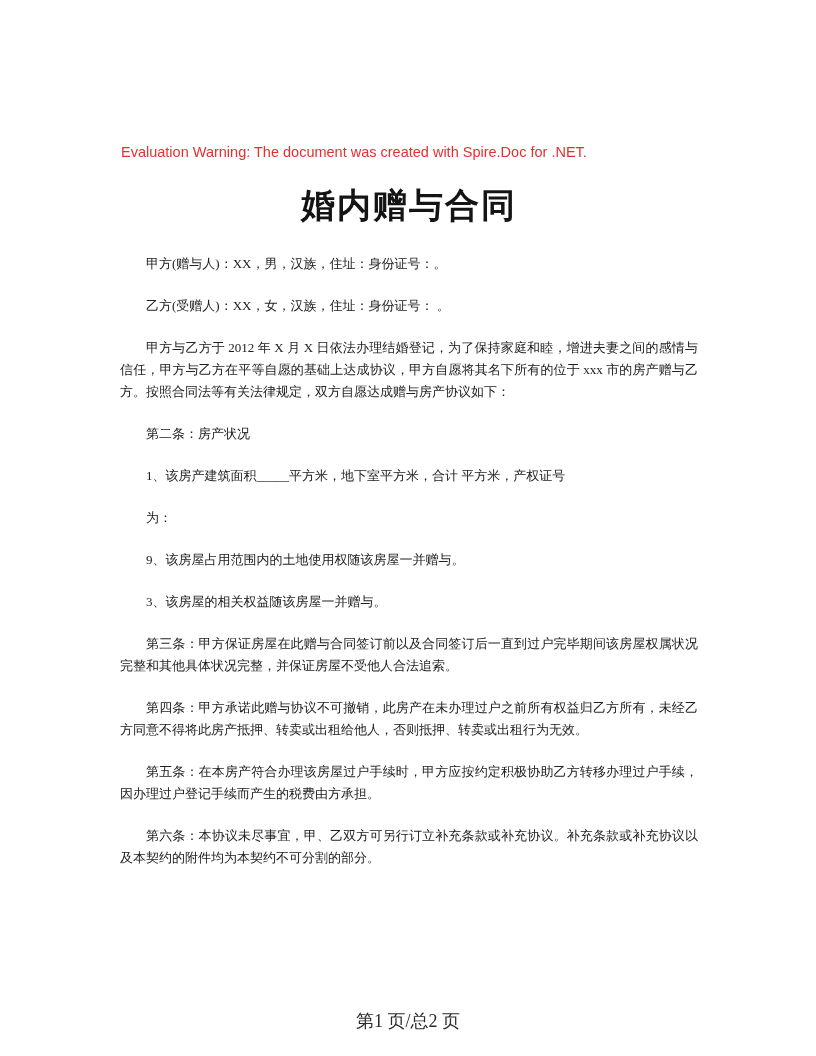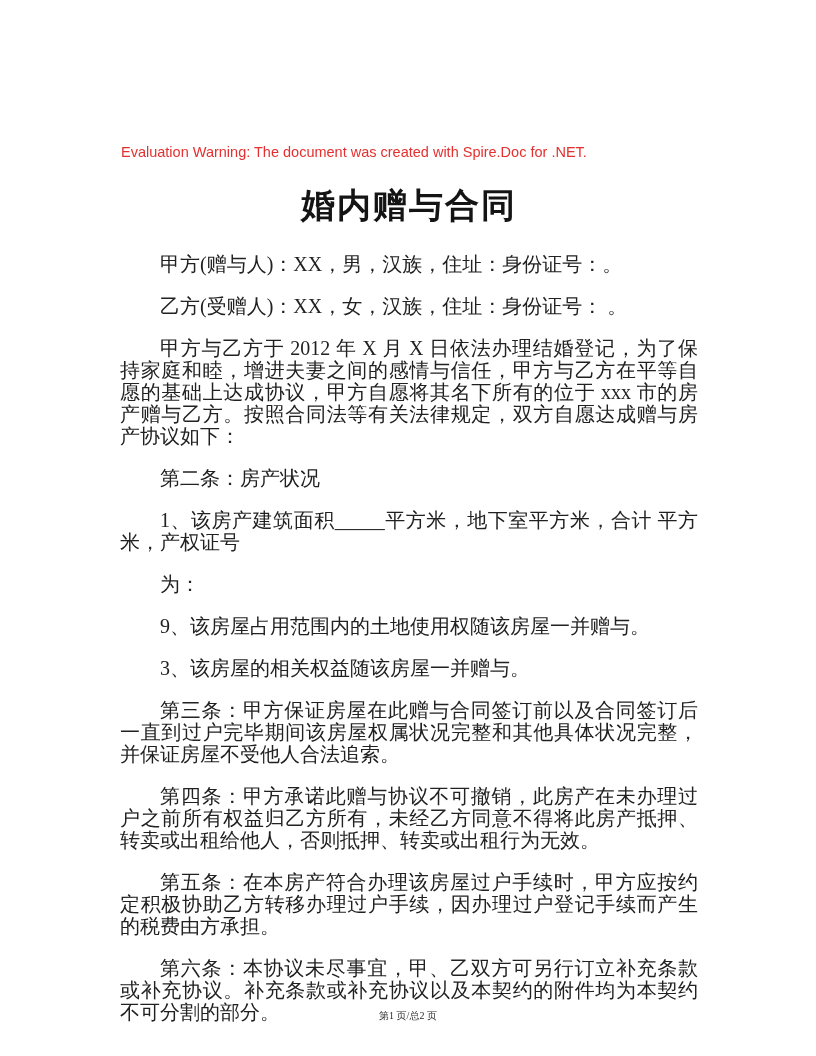--- a/index.html
+++ b/index.html
@@ -34,37 +34,37 @@
   .doc-title {
     font-size: 34px;
     line-height: 40px;
     font-weight: bold;
     text-align: center;
     color: #141414;
     letter-spacing: 2px;
     margin: 0 0 27px 0;
   }
   p.body-par {
-    font-size: 20px;
+    font-size: 13px;
     line-height: 22px;
     margin: 0 0 20px 0;
     text-indent: 2em;
     text-align: justify;
     color: #212121;
   }
   p.body-par:last-of-type {
     margin-bottom: 0;
   }
   .page-footer {
     position: absolute;
     left: 0;
     right: 0;
     top: 963px;
     text-align: center;
-    font-size: 10px;
+    font-size: 18px;
     color: #2a2a2a;
     font-family: "Liberation Serif", "DejaVu Serif", serif;
   }
 </style>
 </head>
 <body>
 
 <div class="page">
   <div class="content">
     <div class="watermark">Evaluation Warning: The document was created with Spire.Doc for .NET.</div>

